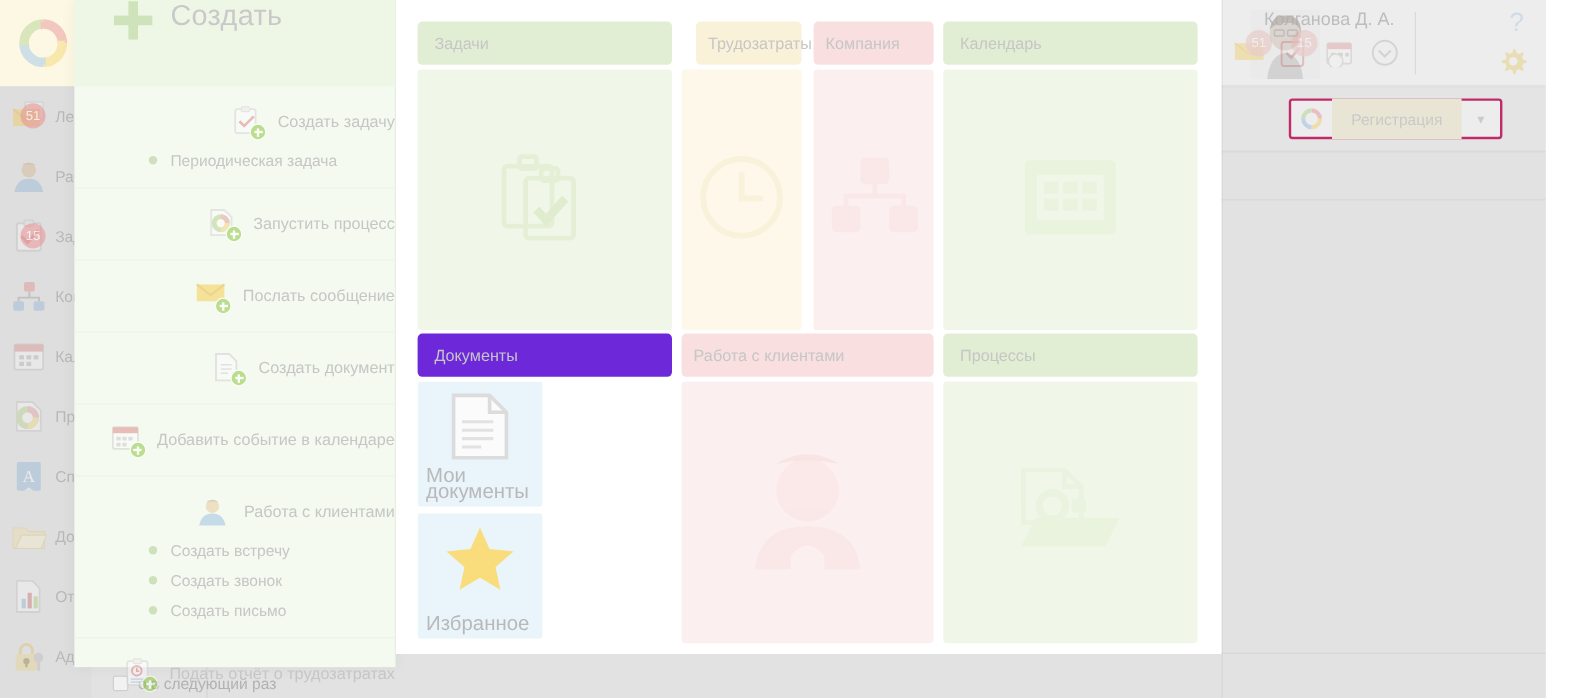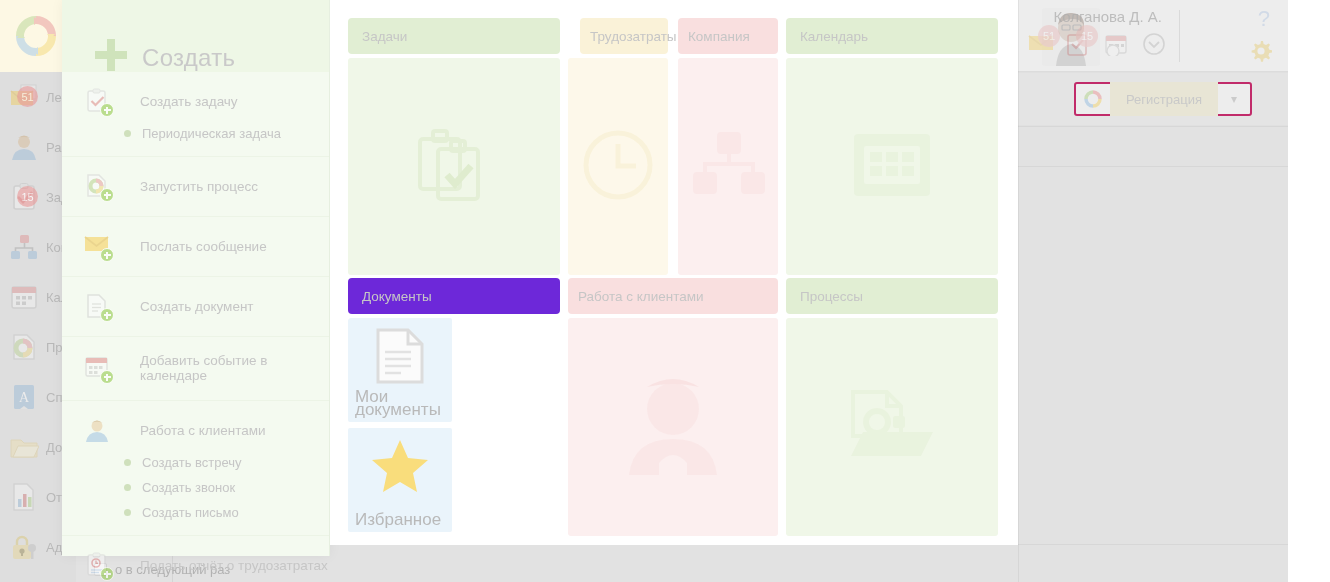--- a/index.html
+++ b/index.html
@@ -101,35 +101,35 @@
   .bg-vline { position:absolute; width:1px; background:#d4d4d4; }
 
   
   #create-panel {
     position: absolute; left: 62px; top: 0; width: 268px; height: 556px;
     background: #f4faf0; border-right: 1px solid #e6efe0;
     box-shadow: 0 0 12px rgba(0,0,0,.05);
     z-index: 20;
   }
   #create-head {
-    height: 72px; display: flex; align-items: flex-end; gap: 14px;
+    height: 72px; display: flex; align-items: flex-start; gap: 14px;
     padding-left: 32px; background: #eef7e6;
   }
   .plus-ico { width: 34px; height: 34px; position: relative; flex: none; }
   .plus-ico::before, .plus-ico::after {
     content:""; position:absolute; background:#cfe3bb;
   }
   .plus-ico::before { left: 13px; top: 1px; width: 8px; height: 32px; }
   .plus-ico::after  { left: 1px; top: 13px; width: 32px; height: 8px; }
   #create-title { font-size: 24px; color: #c9c9c9; letter-spacing: .3px; }
 
   .cr-group { border-bottom: 1px solid #ecf4e6; padding: 9px 0 10px; }
   .cr-item {
-    display: flex; align-items: center; gap: 30px;
-    padding: 7px 0 7px 22px; cursor: pointer;
+    display: flex; align-items: center; gap: 13px;
+    padding: 7px 0 7px 22px; cursor: pointer; justify-content: flex-end;
   }
   .cr-ico { width: 26px; height: 26px; position: relative; flex: none; opacity: .55; }
   .cr-label { font-size: 13.5px; color: #c6c6c6; }
   .cr-sub { display: flex; align-items: center; gap: 11px; padding: 5px 0 5px 62px; cursor: pointer;}
   .cr-dot { width: 7px; height: 7px; border-radius: 50%; background: #cfe0bc; flex: none; }
   .cr-sublabel { font-size: 13px; color: #c6c6c6; }
 
   
   .pbadge {
     position: absolute; right: -4px; bottom: -3px; width: 14px; height: 14px;

